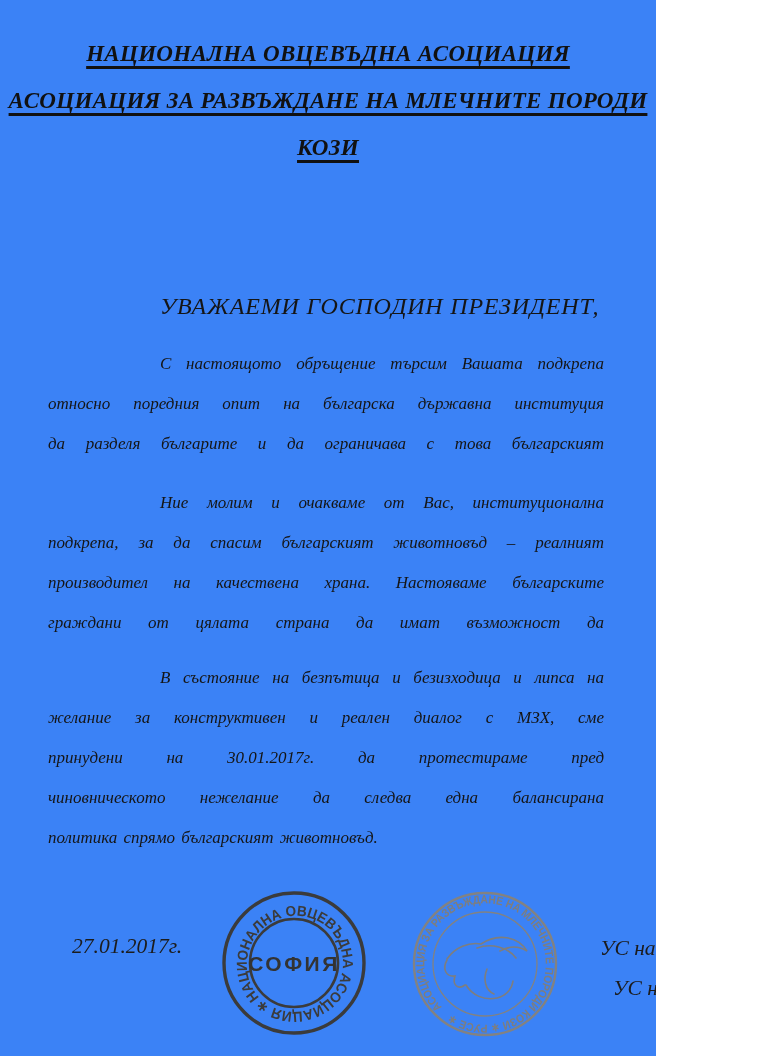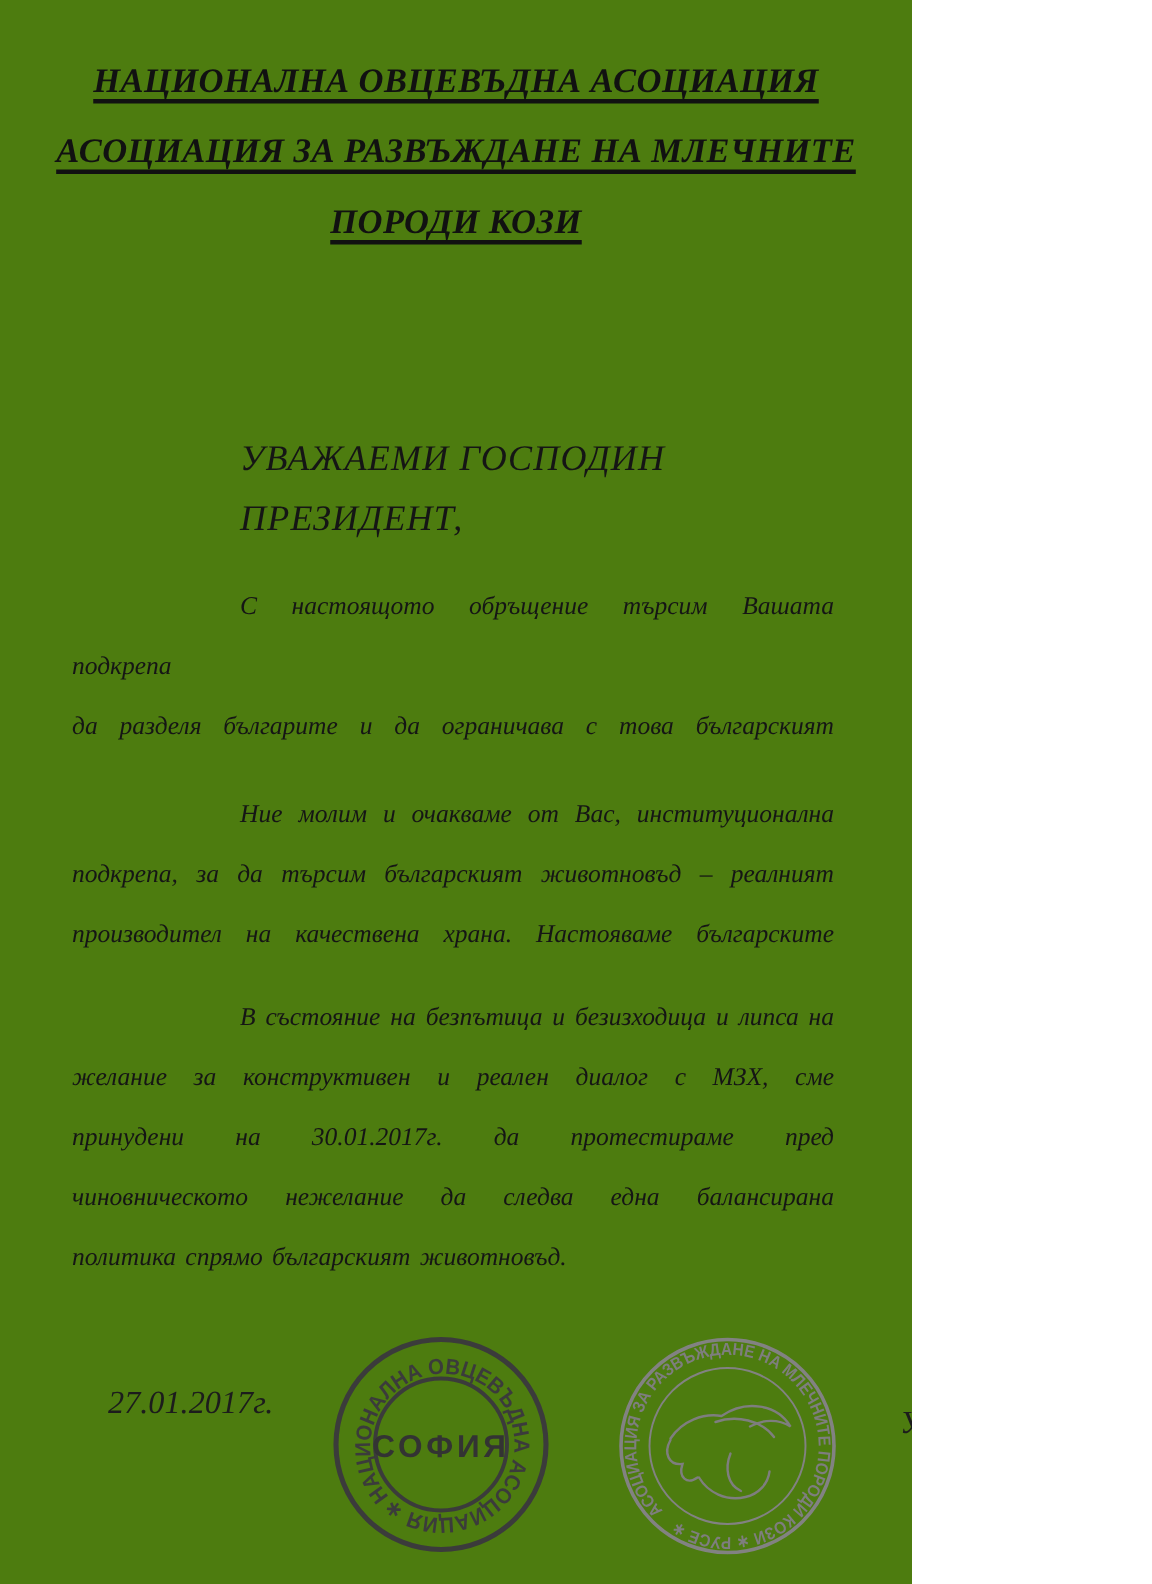--- a/index.html
+++ b/index.html
@@ -1,19 +1,19 @@
 <!DOCTYPE html>
 <html><head>
 <meta charset="utf-8">
 <style>
   html,body { margin:0; padding:0; }
   body { background:#ffffff; }
   .page {
-    position:relative; width:608px; height:1056px;
-    background:#4d7c0f; overflow:hidden;
+    position:relative; width:656px; height:1056px;
+    background:#3b82f6; overflow:hidden;
     font-family:"Liberation Serif", serif; color:#151515;
   }
   
   .letterhead { margin-top:30px; text-align:center; }
   .hline {
     font-size:23px; font-weight:bold; font-style:italic;
     text-decoration:underline; text-decoration-thickness:2.5px; text-underline-offset:5px;
     line-height:47px; letter-spacing:0.3px; color:#111;
   }
   
@@ -29,21 +29,21 @@
   .line {
     font-style:italic; font-size:17px; line-height:40px;
     text-align:justify; text-align-last:justify; word-spacing:2px;
     white-space:normal;
   }
   .line.first { text-indent:112px; }
   .line.lastline { text-align-last:left; }
   
   .footer { position:absolute; left:0; top:888px; width:768px; height:168px; }
   .foot-text { position:absolute; font-style:italic; font-size:21.5px; white-space:nowrap; color:#1c1c1c; }
-  .date-line  { left:72px;  top:35px; }
+  .date-line  { left:72px;  top:46px; }
   .place-line { left:79px;  top:88px; }
   .sig-line1  { left:600px; top:48px; }
   .sig-line2  { left:613px; top:88px; }
   .stamp { position:absolute; }
   .stamp.noa   { left:220px; top:1px; }
   .stamp.armpk { left:412px; top:3px; }
   .stamp svg text { font-family:"Liberation Sans", sans-serif; font-weight:bold; }
 </style>
 </head>
 <body>
@@ -53,27 +53,29 @@
   <div class="letterhead">
     <div class="hline">НАЦИОНАЛНА ОВЦЕВЪДНА АСОЦИАЦИЯ</div>
     <div class="hline">АСОЦИАЦИЯ ЗА РАЗВЪЖДАНЕ НА МЛЕЧНИТЕ ПОРОДИ КОЗИ</div>
   </div>
 
   <div class="body-text">
     <div class="salutation">УВАЖАЕМИ ГОСПОДИН ПРЕЗИДЕНТ,</div>
 
     <div class="para p1">
       <div class="line first">С настоящото обръщение търсим Вашата подкрепа</div>
+      <div class="line">относно поредния опит на българска държавна институция</div>
       <div class="line">да разделя българите и да ограничава с това българският</div>
     </div>
 
     <div class="para p2">
       <div class="line first">Ние молим и очакваме от Вас, институционална</div>
-      <div class="line">подкрепа, за да търсим българският животновъд – реалният</div>
+      <div class="line">подкрепа, за да спасим българският животновъд – реалният</div>
       <div class="line">производител на качествена храна. Настояваме българските</div>
+      <div class="line">граждани от цялата страна да имат възможност да</div>
     </div>
 
     <div class="para p3">
       <div class="line first">В състояние на безпътица и безизходица и липса на</div>
       <div class="line">желание за конструктивен и реален диалог с МЗХ, сме</div>
       <div class="line">принудени на 30.01.2017г. да протестираме пред</div>
       <div class="line">чиновническото нежелание да следва една балансирана</div>
       <div class="line lastline">политика спрямо българският животновъд.</div>
     </div>
   </div>

